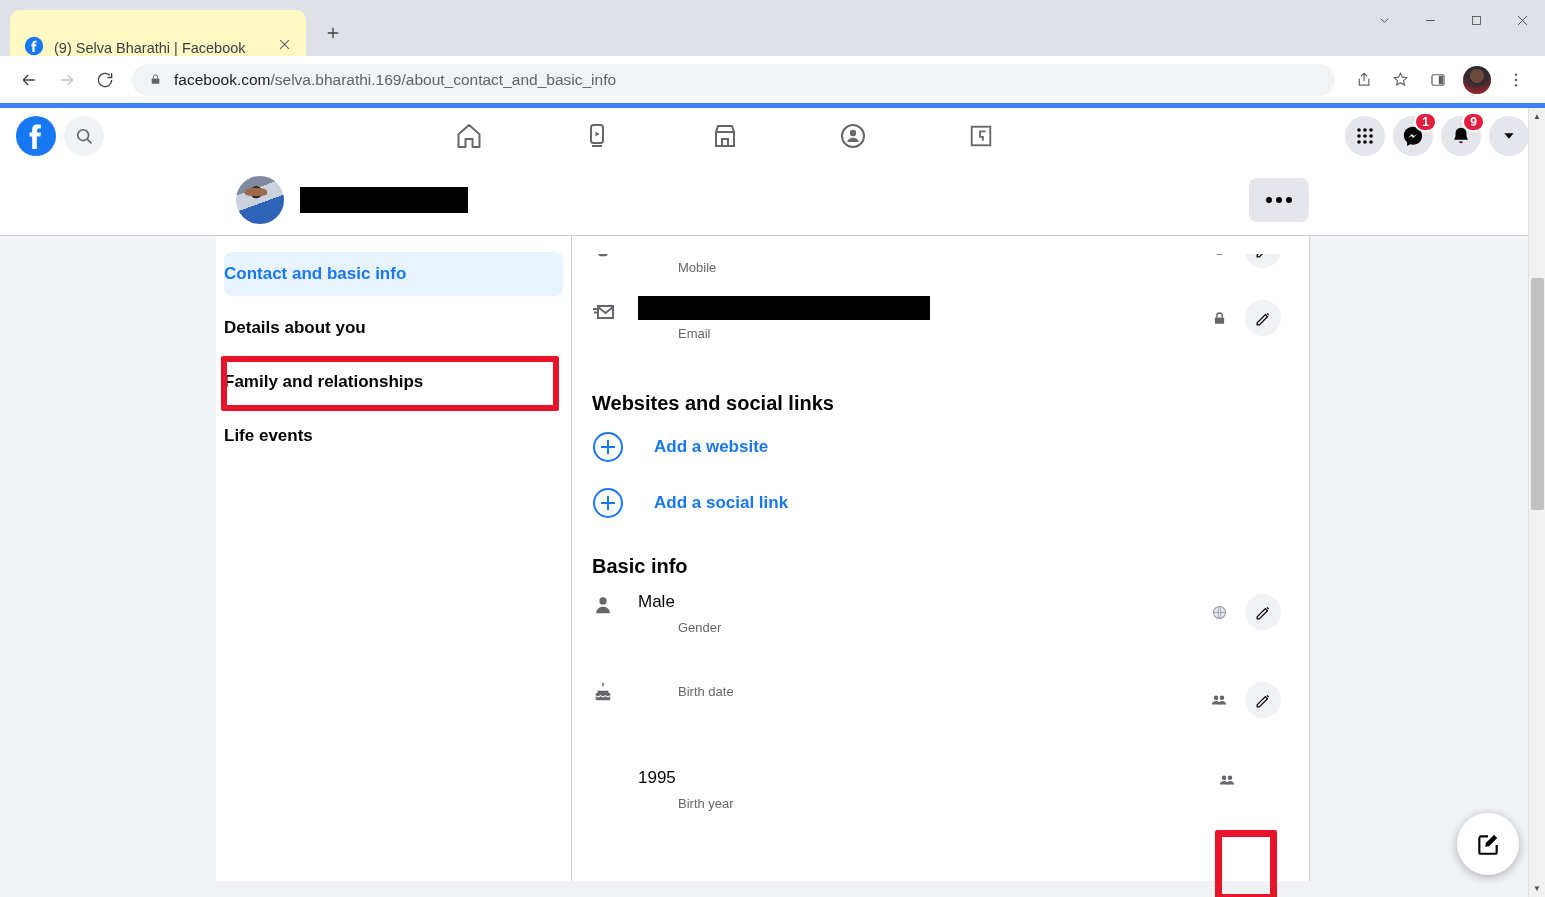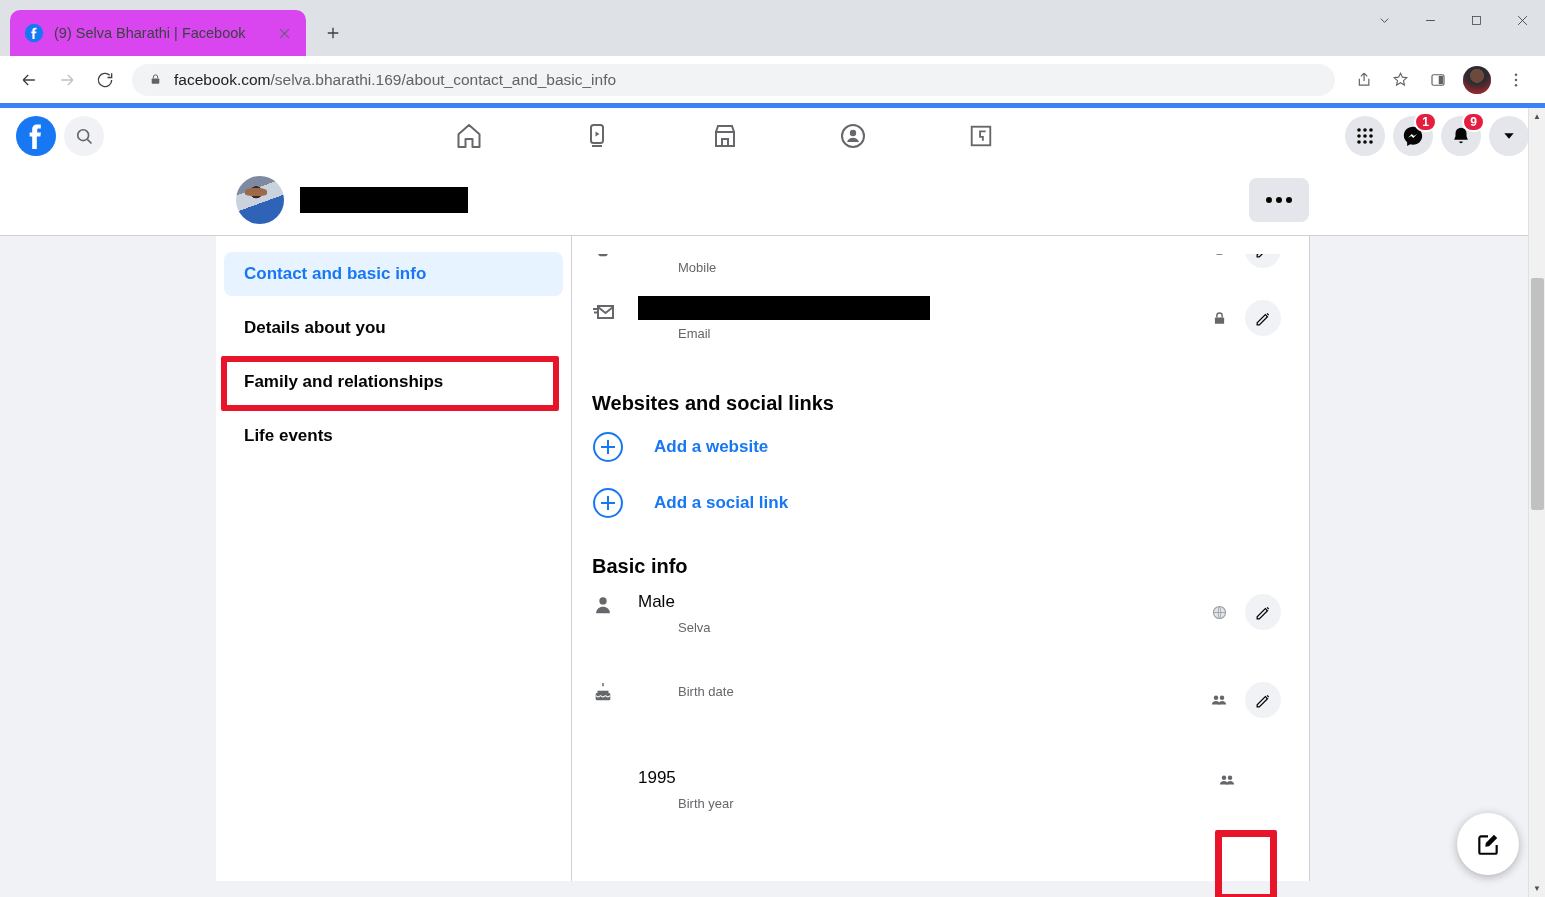--- a/index.html
+++ b/index.html
@@ -9,22 +9,22 @@
     background: #fff; overflow: hidden;
   }
   .app { position: relative; width: 1545px; height: 897px; }
 
   
   .chrome-tabstrip {
     height: 56px; background: #dee1e6;
     display: flex; align-items: flex-end; position: relative;
   }
   .tab {
-    margin-left: 10px; width: 296px; height: 46px; background: #d946ef;
-    border-radius: 10px 10px 0 0; display: flex; align-items: center;
+    margin-left: 10px; width: 296px; height: 46px; background: #fef9c3;
+    border-radius: 10px 10px 0 0; display: flex; align-items: flex-end;
     padding: 0 10px 0 14px; gap: 10px;
   }
   .tab-favicon { width: 20px; height: 20px; flex: 0 0 20px; }
   .tab-title {
     flex: 1; font-size: 14.5px; color: #3c4043; white-space: nowrap;
     overflow: hidden; text-overflow: ellipsis;
   }
   .tab-close { width: 24px; height: 24px; display: flex; align-items: center; justify-content: center; color: #5f6368; }
   .newtab {
     width: 34px; height: 34px; margin-left: 10px; margin-bottom: 6px;
@@ -105,21 +105,21 @@
   .gutter-left { width: 216px; background: #f0f2f5; }
   .gutter-right { flex: 1; background: #f0f2f5; }
   .about-card {
     width: 1094px; background: #fff; display: flex;
     border-right: 1px solid #ced0d4; position: relative;
   }
 
   .about-nav { width: 356px; padding: 16px 8px 0 8px; border-right: 1px solid #ced0d4; }
   .about-nav-item {
     height: 44px; border-radius: 8px; display: flex; align-items: center;
-    padding: 0 20px; font-size: 17px; color: #050505; font-weight: 600; margin-bottom: 10px;
+    padding: 0 0; font-size: 17px; color: #050505; font-weight: 600; margin-bottom: 10px;
   }
   .about-nav-item.active { background: #e7f3ff; color: #1877f2; }
 
   .about-main { flex: 1; padding: 18px 28px 0 20px; position: relative; }
 
   .row { display: flex; align-items: flex-start; min-height: 62px; padding: 8px 0; position: relative; }
   .row-icon { width: 36px; flex: 0 0 36px; display: flex; align-items: center; justify-content: flex-start; color: #65676b; padding-top: 4px; }
   .row-body { flex: 1; padding-left: 10px; }
   .row-value { font-size: 17px; color: #050505; line-height: 24px; }
   .row-redacted { width: 292px; height: 24px; background: #000; }
@@ -459,21 +459,21 @@
 
           <div class="row" style="min-height:88px">
             <div class="row-icon">
               <svg viewBox="0 0 24 24" width="22" height="22">
                   <circle cx="12" cy="7.5" r="4" fill="#65676b"></circle>
                   <path d="M4.5 21c0-4.2 3.4-7 7.5-7s7.5 2.8 7.5 7z" fill="#65676b"></path>
                 </svg>
             </div>
             <div class="row-body">
               <div class="row-value">Male</div>
-              <div class="row-label">Selva</div>
+              <div class="row-label">Gender</div>
             </div>
             <div class="row-actions">
               <span class="privacy-icon">
                 <svg viewBox="0 0 24 24" width="17" height="17">
                     <circle cx="12" cy="12" r="8.5" stroke="#9aa0a6" stroke-width="1.6" fill="#e4e6eb"></circle>
                     <path d="M3.5 12h17M12 3.5c2.5 3 2.5 14 0 17M12 3.5c-2.5 3-2.5 14 0 17" stroke="#9aa0a6" stroke-width="1.2" fill="none"></path>
                   </svg>
               </span>
               <span class="edit-btn">
                 <svg viewBox="0 0 24 24" width="19" height="19">

